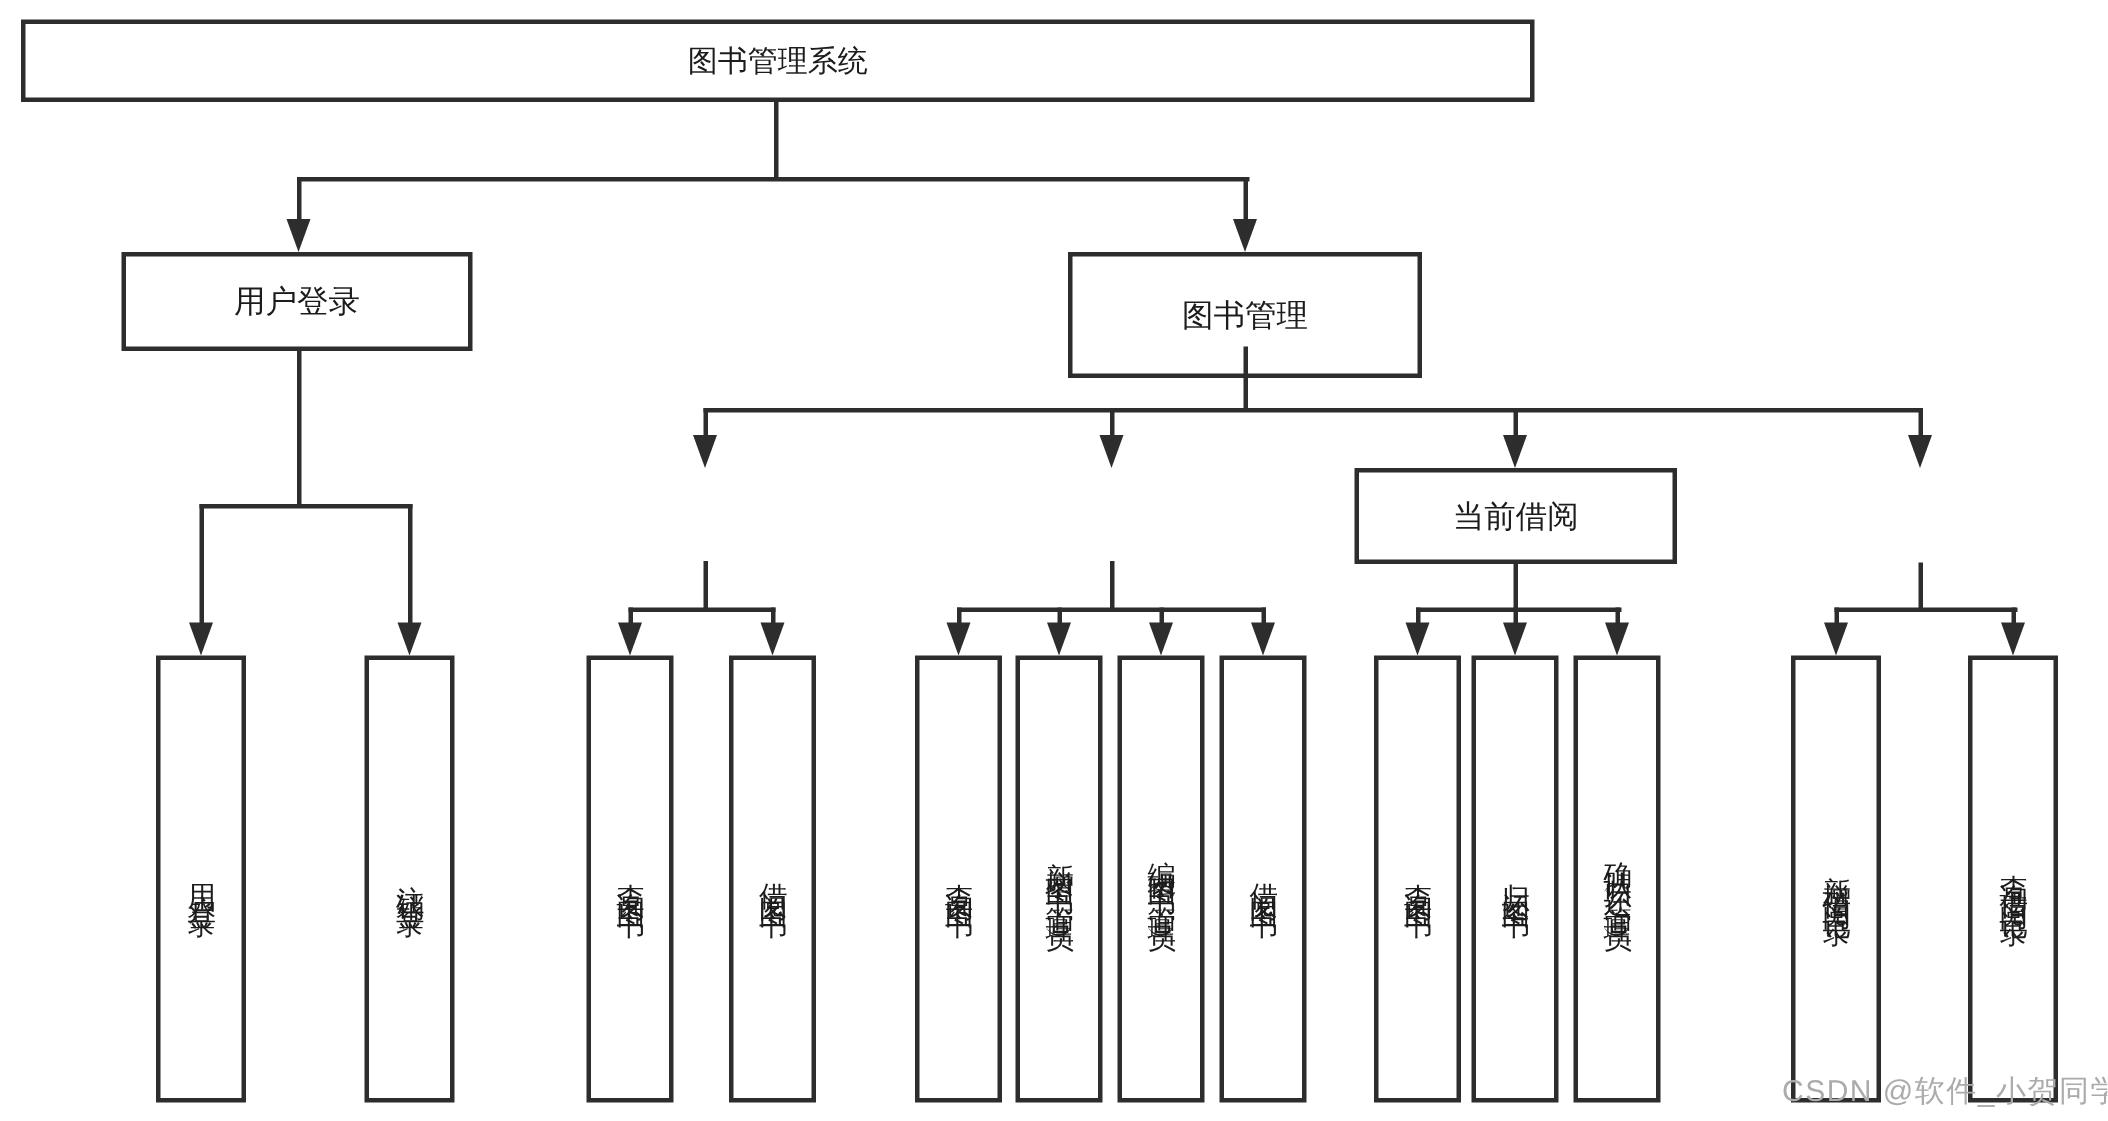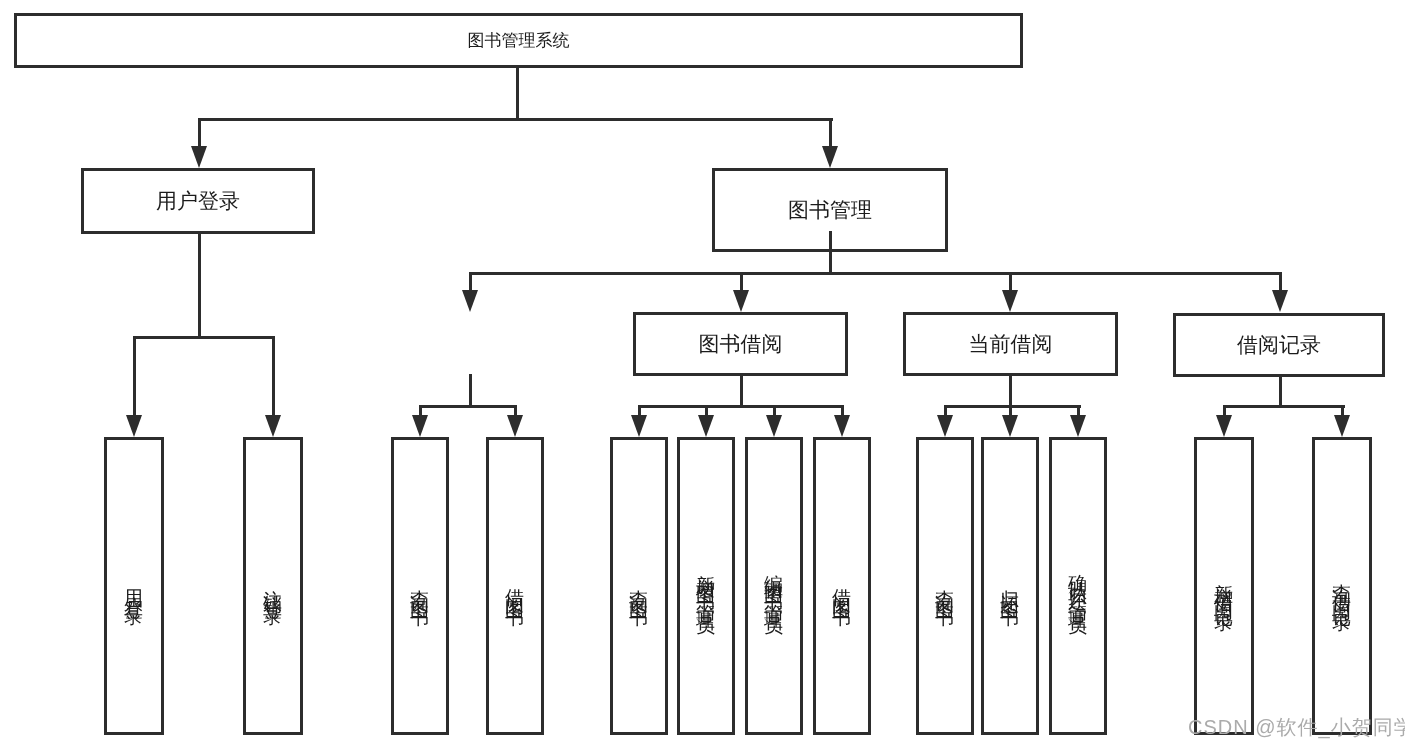--- a/index.html
+++ b/index.html
@@ -25,21 +25,21 @@
     white-space: nowrap;
   }
   .leaf {
     writing-mode: vertical-rl;
     text-orientation: mixed;
     white-space: normal;
     font-size: 19px;
     letter-spacing: 6px;
     line-height: 1;
   }
-  .root-box { font-size: 17px; }
+  .root-box { font-size: 20px; }
   .vline, .hline { position: absolute; background: #2d2d2d; }
   .vline { width: 3px; }
   .hline { height: 3px; }
   .arrow {
     position: absolute;
     width: 0; height: 0;
     border-left: 8px solid transparent;
     border-right: 8px solid transparent;
     border-top: 22px solid #2d2d2d;
   }
@@ -64,31 +64,25 @@
 
   <div class="box" style="left:81px; top:168px; width:234px; height:66px;">
     <span>用户登录</span>
   </div>
 
   <div class="box" style="left:712px; top:168px; width:236px; height:84px;">
     <span>图书管理</span>
   </div>
 
 
-  <div class="box" style="left:633px; top:312px; width:215px; height:64px;">
-    <span>图书借阅</span>
-  </div>
 
   <div class="box" style="left:903px; top:312px; width:215px; height:64px;align-items:center;">
     <span>当前借阅</span>
   </div>
 
-  <div class="box" style="left:1173px; top:313px; width:212px; height:64px;">
-    <span>借阅记录</span>
-  </div>
 
   <div class="box leaf" style="left:104px; top:437px; width:60px; height:298px;">
     <span>用户登录</span>
   </div>
 
   <div class="box leaf" style="left:243px; top:437px; width:60px; height:298px;">
     <span>注销登录</span>
   </div>
 
   <div class="box leaf" style="left:391px; top:437px; width:58px; height:298px;">

